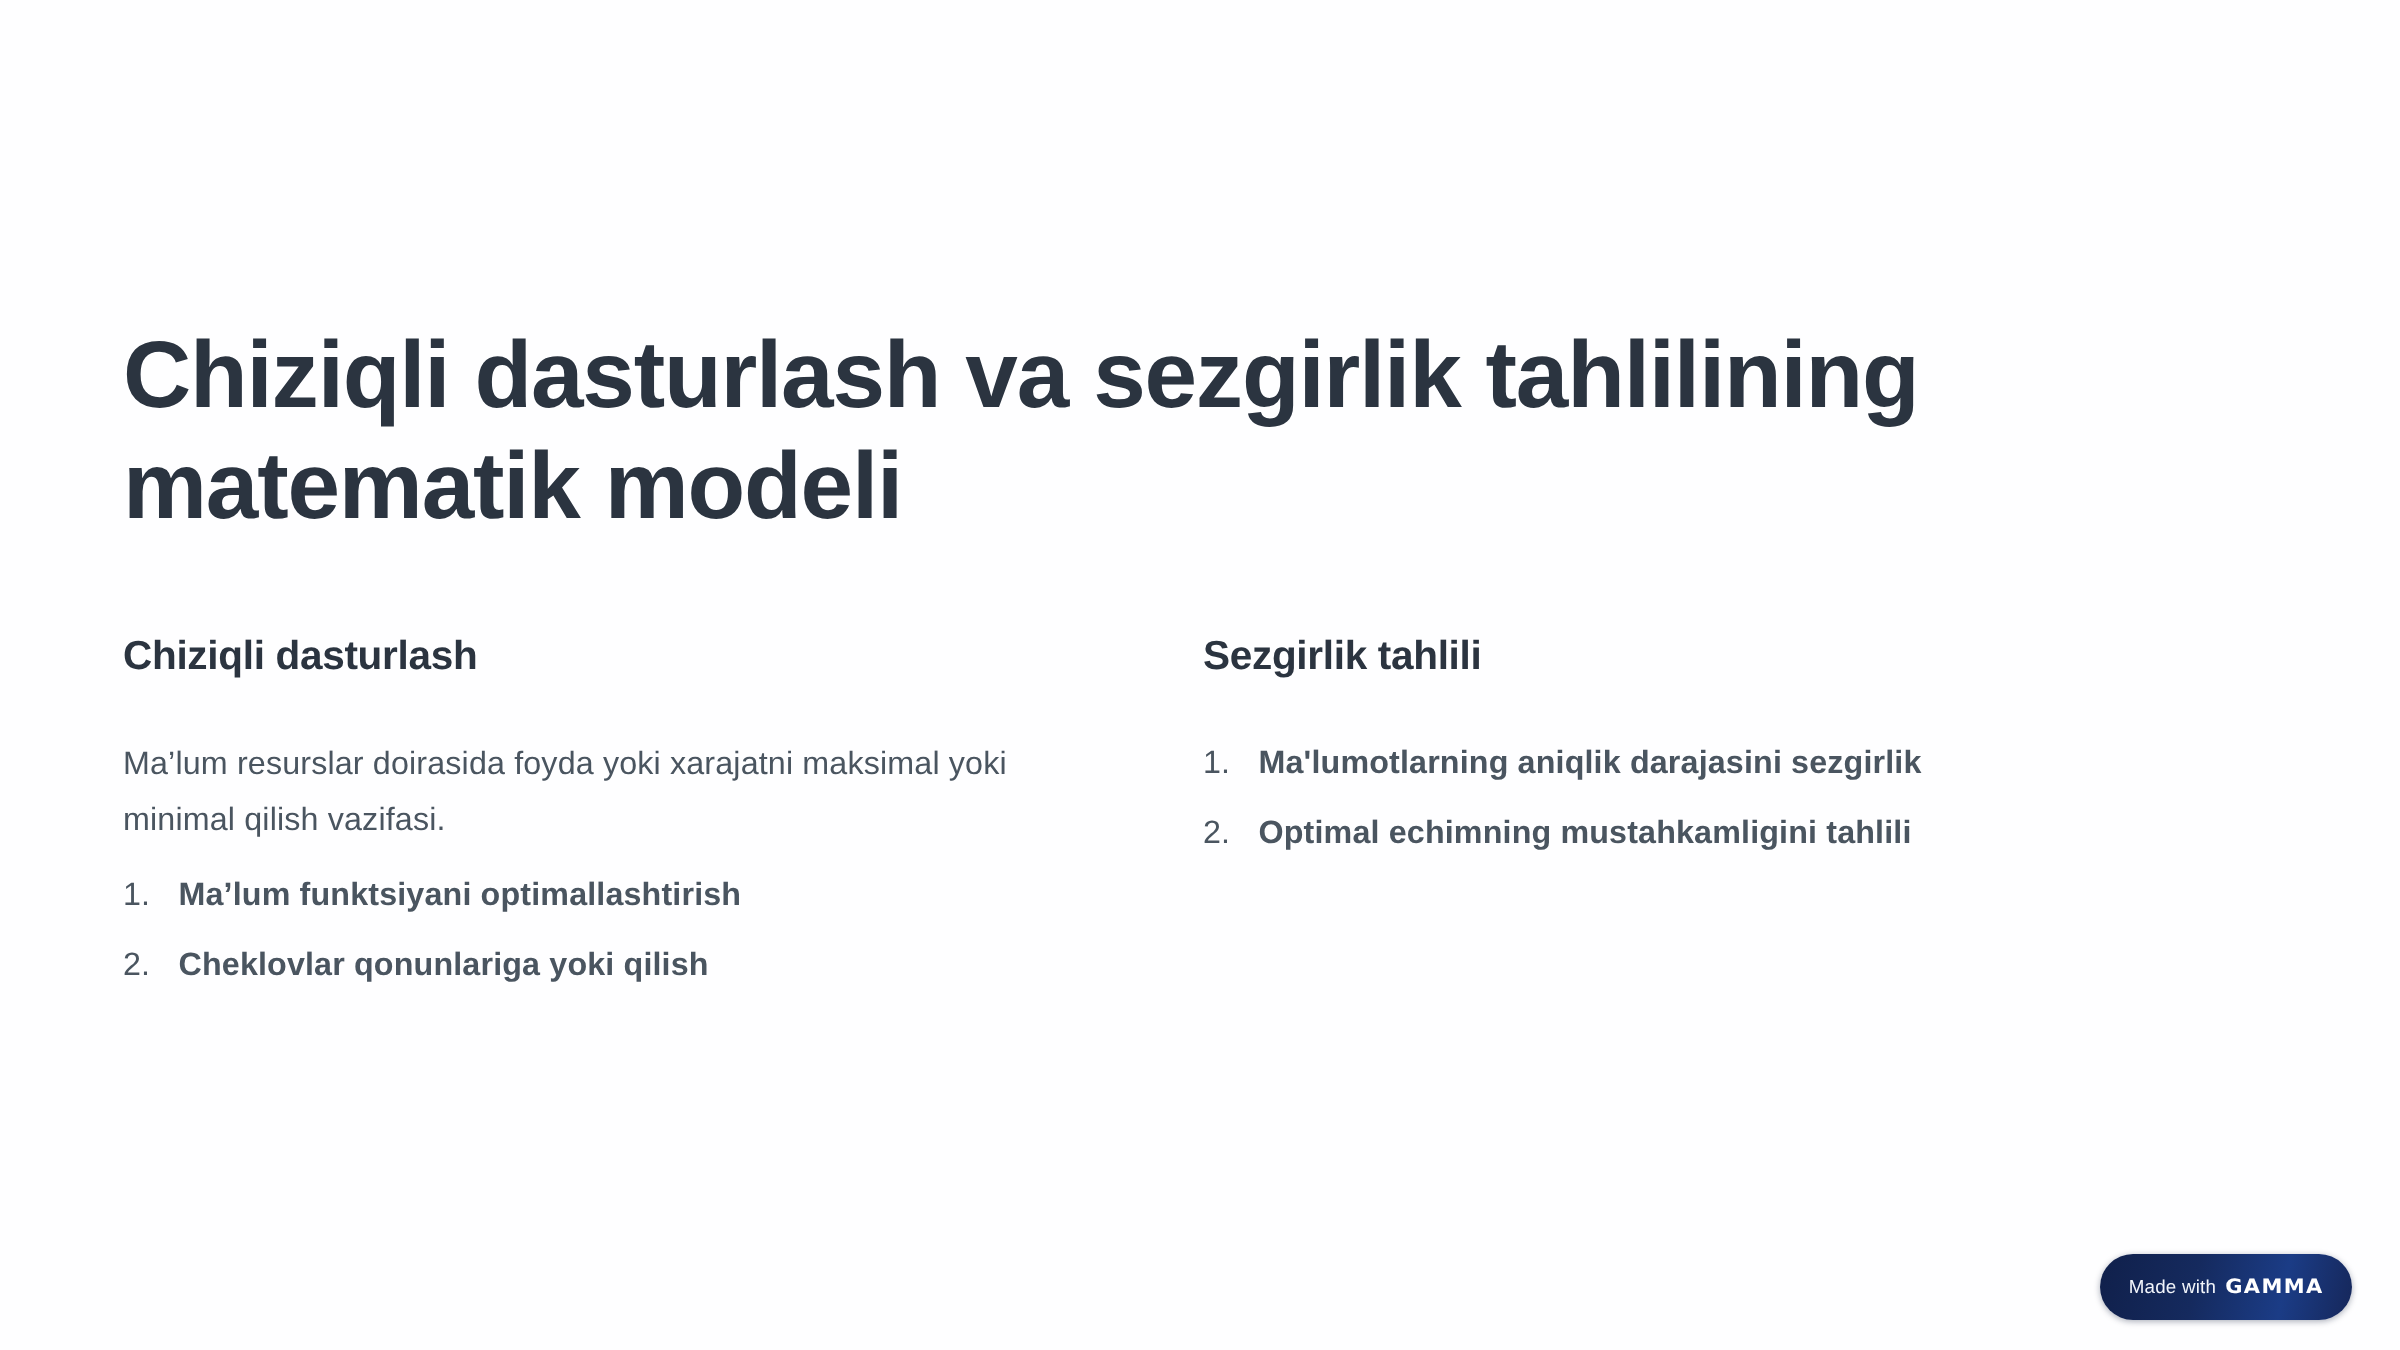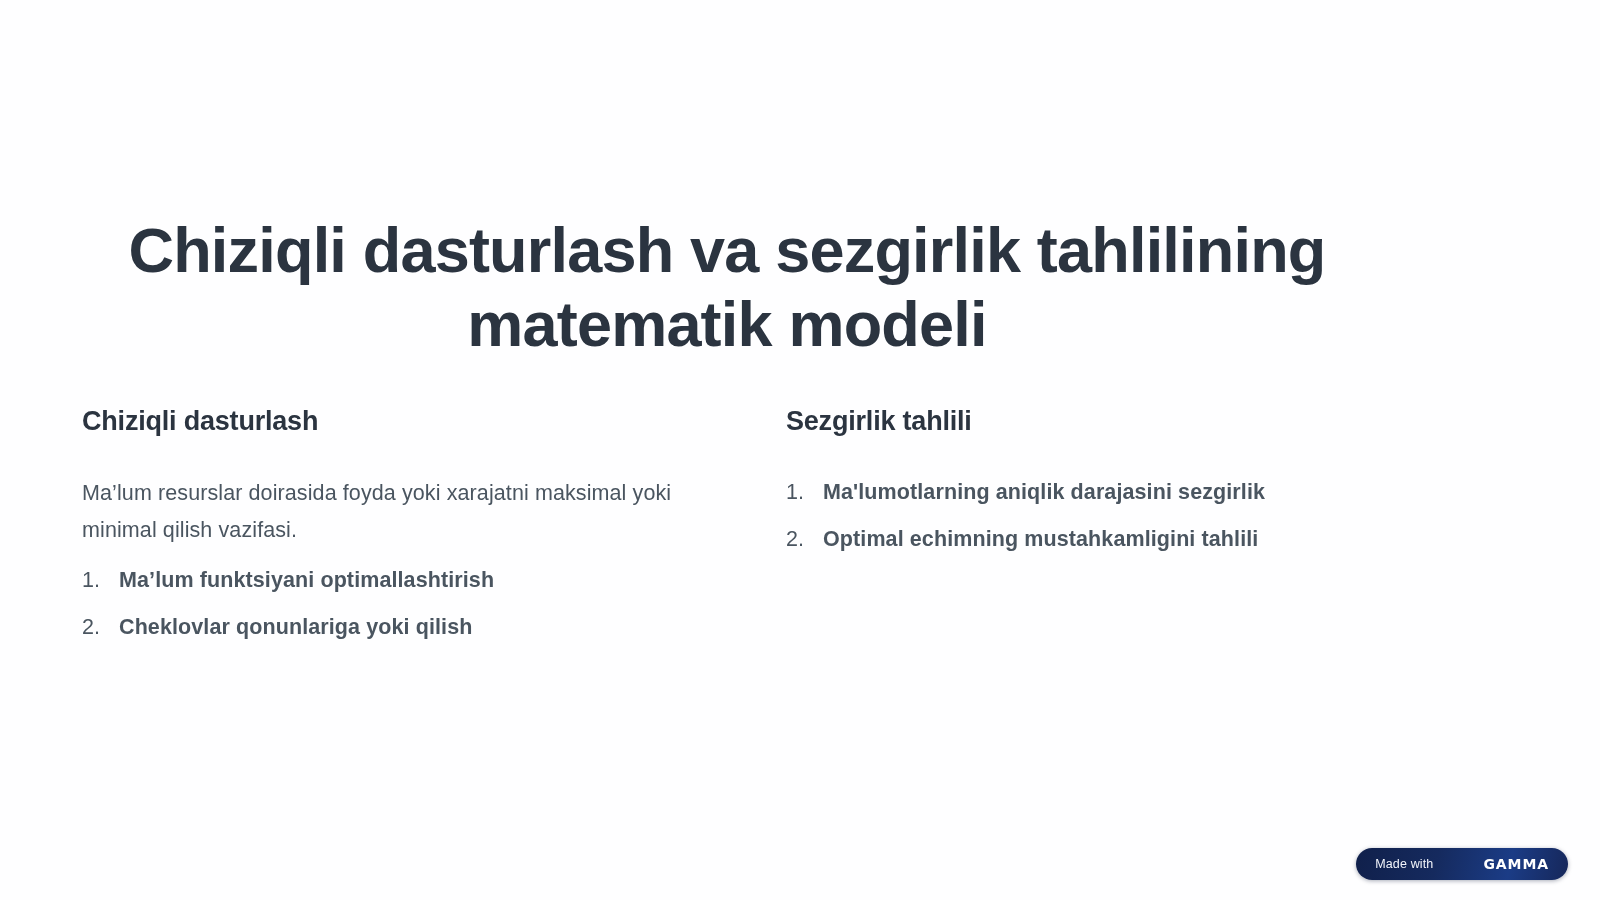--- a/index.html
+++ b/index.html
@@ -29,31 +29,30 @@
   .slide-title {
     position: absolute;
     left: 82px;
     top: 213px;
     width: 1290px;
     font-size: 63px;
     line-height: 1.18;
     font-weight: 700;
     letter-spacing: -0.8px;
     color: #2b3440;
-    text-align: center;
   }
 
   
   .columns {
     position: absolute;
     left: 82px;
-    top: 404px;
+    top: 420px;
     width: 1400px;
     display: flex;
-    gap: 40px;
+    gap: 56px;
   }
 
   .column {
     width: 664px;
     flex: 0 0 664px;
   }
 
   .column-heading {
     font-size: 27px;
     font-weight: 700;
@@ -96,21 +95,21 @@
     top: 0;
     color: #4a5560;
     font-weight: 400;
   }
 
   
   .gamma-badge {
     position: absolute;
     right: 32px;
     bottom: 20px;
-    height: 32px;
+    height: 44px;
     padding: 0 19px;
     display: inline-flex;
     align-items: center;
     gap: 6px;
     border-radius: 999px;
     background: linear-gradient(102deg, #10204b 0%, #152a5e 38%, #1b3c86 72%, #16275a 100%);
     color: #ffffff;
     box-shadow: 0 1px 4px rgba(8, 20, 50, 0.35);
     user-select: none;
     cursor: pointer;
@@ -123,21 +122,20 @@
     color: #f2f5fb;
   }
 
   .gamma-word {
     font-size: 14px;
     font-weight: 700;
     letter-spacing: 0.9px;
     color: #ffffff;
     font-family: "DejaVu Sans", "Liberation Sans", sans-serif;
     transform: scaleY(0.94);
-    margin-left: 44px;
   }
 </style>
 </head>
 <body>
 
 <div class="slide">
 
   <h1 class="slide-title">Chiziqli dasturlash va sezgirlik tahlilining matematik modeli</h1>
 
   <div class="columns">

